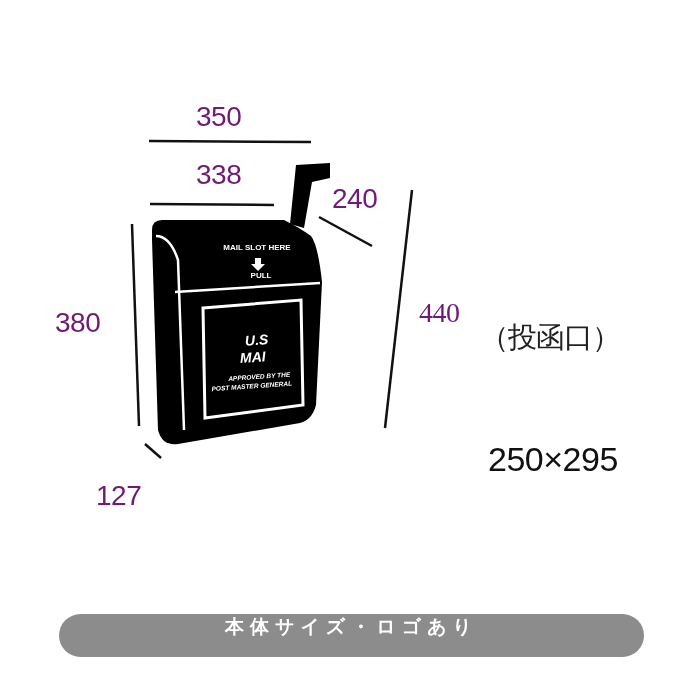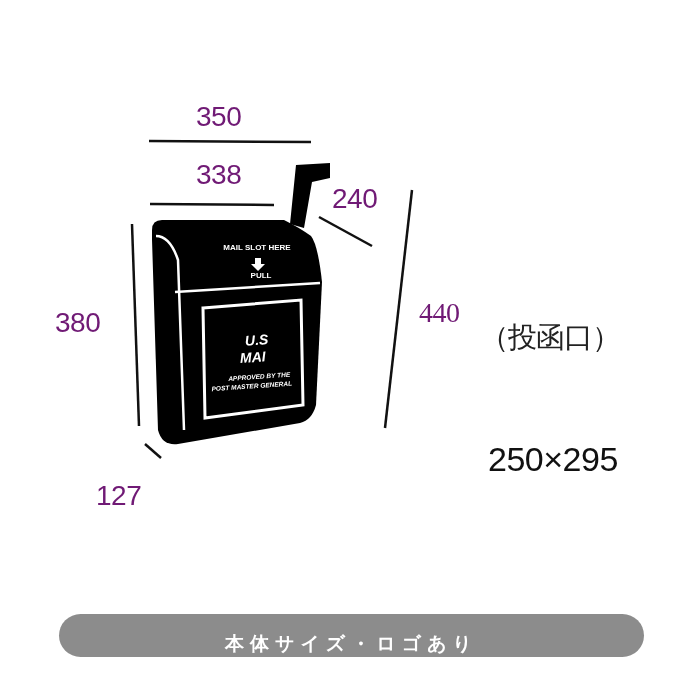--- a/index.html
+++ b/index.html
@@ -3,21 +3,21 @@
 <meta charset="utf-8">
 <style>
   html, body { margin:0; padding:0; background:#ffffff; }
   body { width:700px; height:700px; position:relative; overflow:hidden;
          font-family:"Liberation Sans", "DejaVu Sans", sans-serif; color:#111; }
   .diagram { position:absolute; left:0; top:0; width:700px; height:700px; }
   .dim { position:absolute; font-size:28px; line-height:1; color:#701a75; letter-spacing:-0.5px; }
   .spec-label { position:absolute; font-size:29px; line-height:1; color:#222; font-family:"DejaVu Sans", sans-serif; letter-spacing:-1px; }
   .spec-value { position:absolute; font-size:34px; line-height:1; color:#111; letter-spacing:-0.5px; }
   .pill { position:absolute; left:59px; top:614px; width:585px; height:43px; background:#8c8c8c;
-          border-radius:22px; display:flex; align-items:flex-end; justify-content:center; }
+          border-radius:22px; display:flex; align-items:flex-start; justify-content:center; }
   .pill span { color:#fff; font-family:"DejaVu Sans", sans-serif; font-weight:bold; font-size:19px; letter-spacing:6px; }
 </style>
 </head>
 <body>
 
 <div class="diagram">
 
   <svg width="700" height="700" viewBox="0 0 700 700" style="position:absolute;left:0;top:0;">
 
     <line x1="149" y1="141" x2="311" y2="142" stroke="#111" stroke-width="2.5"></line>

